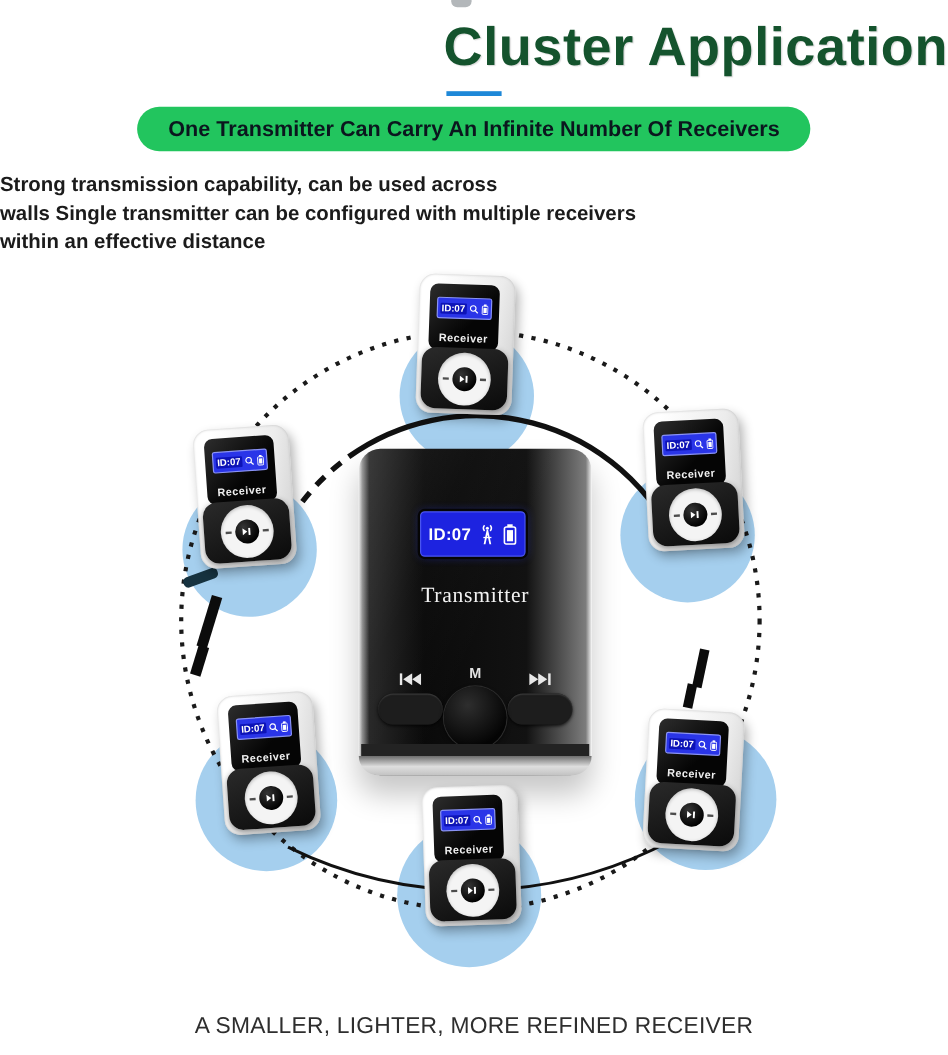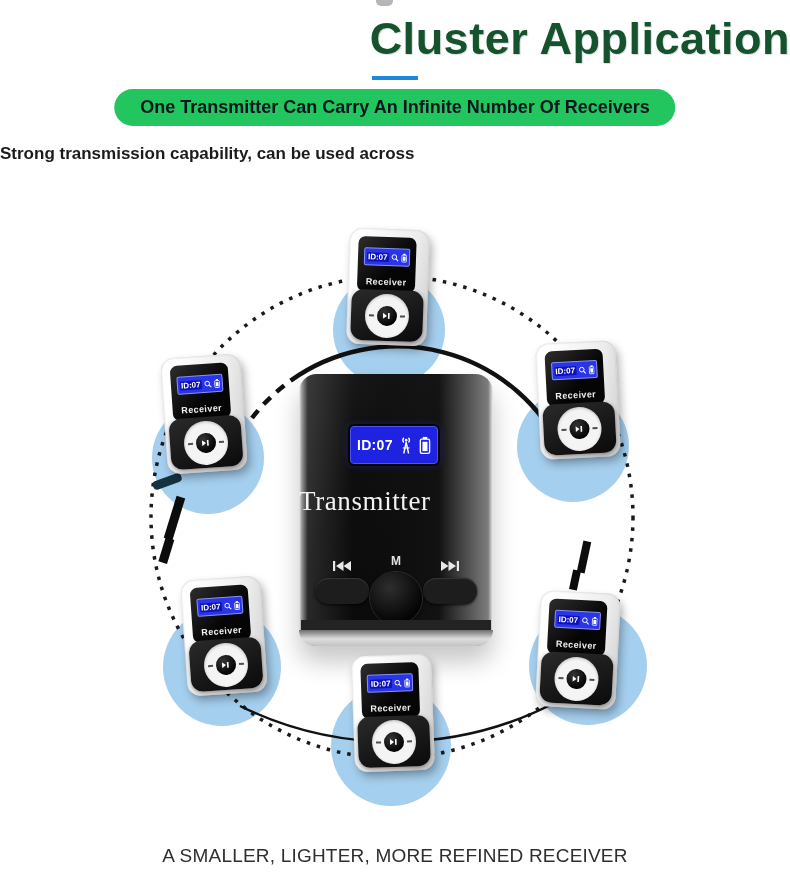--- a/index.html
+++ b/index.html
@@ -35,22 +35,22 @@
     border-radius:18px;
     background:linear-gradient(90deg,#ececec 0%,#8f8f8f 1.5%,#262626 4.5%,#0a0a0a 28%,#121212 72%,#7d7d7d 97.5%,#f0f0f0 100%);
     box-shadow:0 16px 24px rgba(0,0,0,0.22); }
   .transmitter::before { content:""; position:absolute; inset:0; border-radius:18px;
     background:linear-gradient(115deg, rgba(255,255,255,0.10) 0%, rgba(255,255,255,0.02) 30%, rgba(255,255,255,0) 55%); }
   .t-lcd { position:absolute; left:51px; top:52px; width:88px; height:38px;
     background:#1d23e0; border:1px solid #4a55f0; border-radius:4px;
     box-shadow:0 0 0 2px #050505, 0 0 8px rgba(45,60,255,0.45);
     display:flex; align-items:center; gap:4px; padding:0 6px; box-sizing:border-box; }
   .t-id { color:#ffffff; font-weight:bold; font-size:14px; letter-spacing:0.3px; }
-  .t-label { position:absolute; top:112px; left:0; width:100%; 
-    color:#f2f2f2; font-family:"Liberation Serif", serif; font-size:27px; letter-spacing:0.6px; }
+  .t-label { position:absolute; top:112px; left:0; width:100%; text-align:center;
+    color:#f2f2f2; font-family:"Liberation Serif", serif; font-size:18px; letter-spacing:0.6px; }
   .t-m { position:absolute; top:180px; left:0; width:100%; text-align:center;
     color:#e2e2e2; font-size:12px; font-weight:bold; }
   .t-previcon { position:absolute; left:34px; top:187px; }
   .t-nexticon { position:absolute; left:142px; top:187px; }
   .t-pill { position:absolute; top:204px; width:54px; height:26px; background:#1d1d1d;
     border-radius:13px; box-shadow:inset 0 1px 1px #383838, 0 1px 3px rgba(0,0,0,0.8); }
   .t-pill-left { left:16px; } .t-pill-right { left:124px; }
   .t-circle { position:absolute; left:71px; top:198px; width:52px; height:52px; border-radius:50%;
     background:radial-gradient(circle at 38% 30%, #2e2e2e, #040404 72%);
     box-shadow:0 0 0 1px #2b2b2b, 0 2px 4px rgba(0,0,0,0.7); }
@@ -88,21 +88,22 @@
 </style>
 </head>
 <body>
 
 <div class="top-blob"></div>
 <div class="title">Cluster Application</div>
 <div class="title-underline"></div>
 <div class="banner">One Transmitter Can Carry An Infinite Number Of Receivers</div>
 <div class="description">
   <span>Strong transmission capability, can be used across</span><br>
-  <br>
+  <span>walls Single transmitter can be configured with multiple receivers</span><br>
+  <span>within an effective distance</span>
 </div>
 
 <div id="diagram">
 
   <div id="halo-layer">
       <div class="halo" style="left: 333px; top: 274px; width: 112px; height: 112px;"></div>
       <div class="halo" style="left: 152px; top: 402px; width: 112px; height: 112px;"></div>
       <div class="halo" style="left: 517px; top: 390px; width: 112px; height: 112px;"></div>
       <div class="halo" style="left: 163px; top: 608px; width: 118px; height: 118px;"></div>
       <div class="halo" style="left: 529px; top: 607px; width: 118px; height: 118px;"></div>

